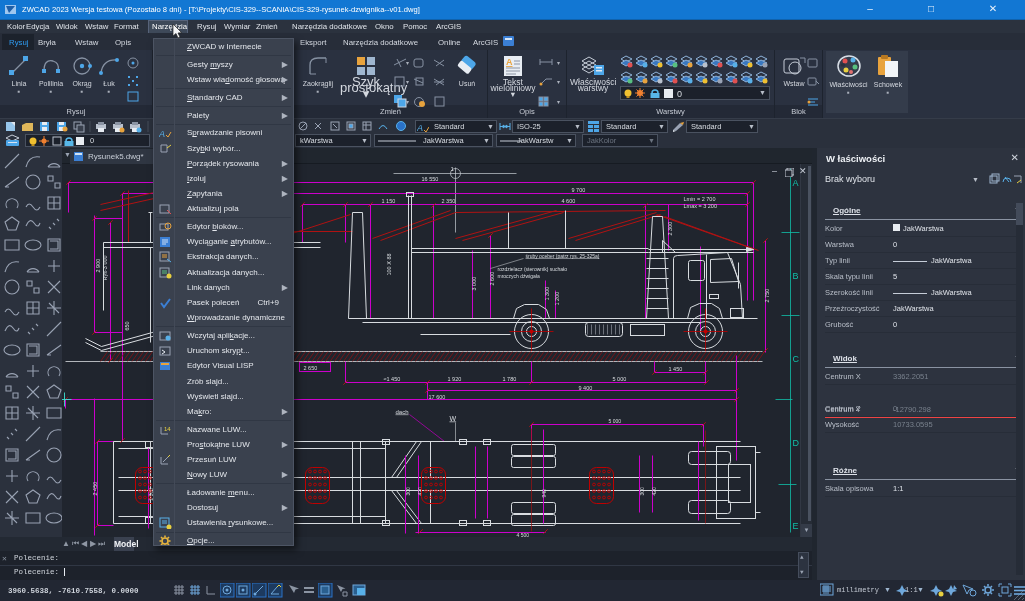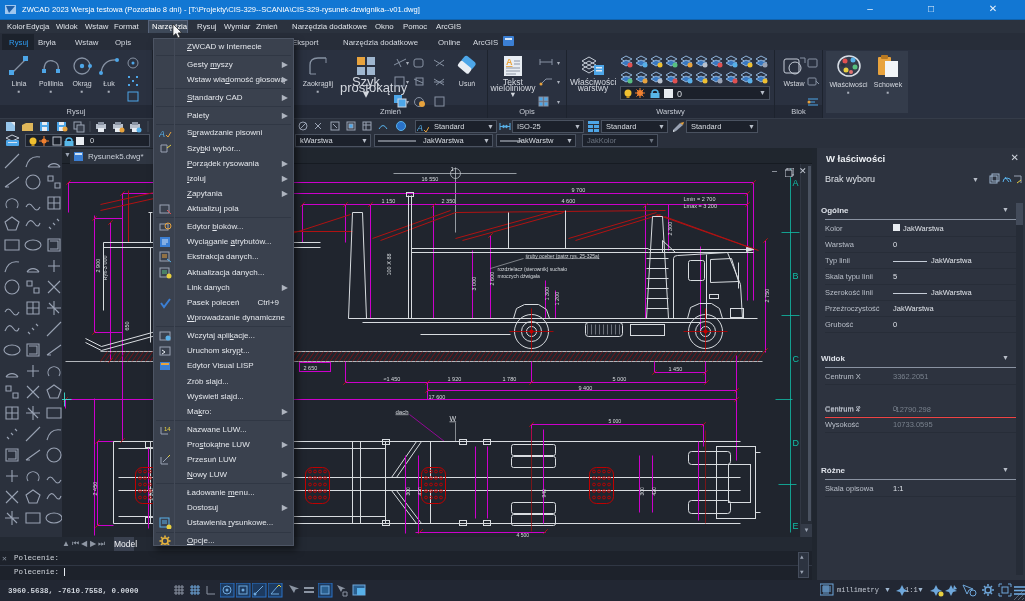--- a/index.html
+++ b/index.html
@@ -35,24 +35,24 @@
 #doctabs{position:absolute;left:62px;top:148px;width:750px;height:16px;background:#20262e;border-bottom:1px solid #161b22;color:#c7cdd6;font-size:8px;text-decoration:underline;}
 #dtab{position:absolute;left:8px;top:1px;width:92px;height:15px;background:#2f3642;line-height:15px;padding-left:18px;font-size:8px;}
 
 #canvas{position:absolute;left:62px;top:164px;width:738px;height:373px;background:#20252e;overflow:hidden;}
 #vscroll{position:absolute;left:800px;top:164px;width:12px;height:373px;background:#262c36;border-left:1px solid #323844;}
 
 #props{position:absolute;left:817px;top:148px;width:208px;height:435px;background:#2d333f;color:#c3c9d3;font-size:7.5px;}
 #props .ptitle{position:absolute;left:9px;top:5px;font-size:9.5px;font-weight:bold;color:#eef1f5;}
 .prow{position:absolute;left:8px;width:192px;height:16px;line-height:16px;}
 .pval{position:absolute;left:68px;}
-.psec{position:absolute;left:4px;width:192px;font-weight:bold;color:#dde1e8;font-size:8px;}
+.psec{position:absolute;left:16px;width:192px;font-weight:bold;color:#dde1e8;font-size:8px;text-decoration:underline;}
 
 #tabsrow{position:absolute;left:0px;top:537px;width:812px;height:14px;background:#232933;color:#8f97a4;font-size:8px;}
-#modeltab{position:absolute;left:114px;top:0;width:20px;height:14px;background:#3a4150;color:#f2f4f7;font-weight:normal;font-size:8.5px;text-align:center;line-height:14px;}
+#modeltab{position:absolute;left:114px;top:0;width:20px;height:14px;background:#3a4150;color:#f2f4f7;font-weight:bold;font-size:8.5px;text-align:center;line-height:14px;}
 #cmd{position:absolute;left:0;top:551px;width:812px;height:29px;background:#1d222b;color:#ced3da;font-family:"Liberation Mono",monospace;font-size:7.5px;}
 #status{position:absolute;left:0;top:580px;width:1025px;height:21px;background:#222733;color:#cfd4dc;}
 #coords{position:absolute;left:8px;top:7px;font-family:"Liberation Mono",monospace;font-size:7.5px;font-weight:bold;}
 
 #pmenu{position:absolute;left:153px;top:38px;width:141px;height:508px;background:#3a414e;border:1px solid #4d5564;box-shadow:3px 4px 7px rgba(0,0,0,.55);color:#e4e7ec;font-size:8px;z-index:50;overflow:hidden;}
 .mi{position:relative;height:15.2px;line-height:15.2px;padding-left:33px;white-space:nowrap;}
 .mi .sub{position:absolute;right:5px;top:0;color:#aeb4bf;font-size:8px;}
 .mi .ic{position:absolute;left:4px;top:2px;width:14px;height:12px;font-size:9px;line-height:12px;text-align:center;}
 .msep{height:2.6px;position:relative;}
 .msep:after{content:"";position:absolute;left:2px;right:2px;top:1px;border-top:1px solid #303744;}
@@ -91,21 +91,21 @@
         <path d="M1 0 L1 12 L4 9.5 L6 14 L8 13 L6 9 L9.7 8.7 Z" fill="#f5f6f8" stroke="#222" stroke-width="0.7"></path>
       </svg>
 </div>
 
 <div id="ribtabs">
   <div id="rtactive"></div>
   <span style="left:9px;color:#2e9bf0">Rysuj</span>
       <span style="left:38px">Bryła</span>
       <span style="left:75px">Wstaw</span>
       <span style="left:115px">Opis</span>
-  <span style="left:292px">Eksport</span>
+  <span style="left:300px">Eksport</span>
       <span style="left:343px">Narzędzia dodatkowe</span>
       <span style="left:438px">Online</span>
       <span style="left:473px">ArcGIS</span>
   <svg class="abs" style="left:503px;top:3px" width="12" height="11">
         <rect x="0" y="0" width="11" height="10" rx="1" fill="#3b7fd4"></rect>
         <rect x="2" y="2" width="7" height="2" fill="#d7e7f9"></rect>
       </svg>
 </div>
 
 <div id="ribbon">

